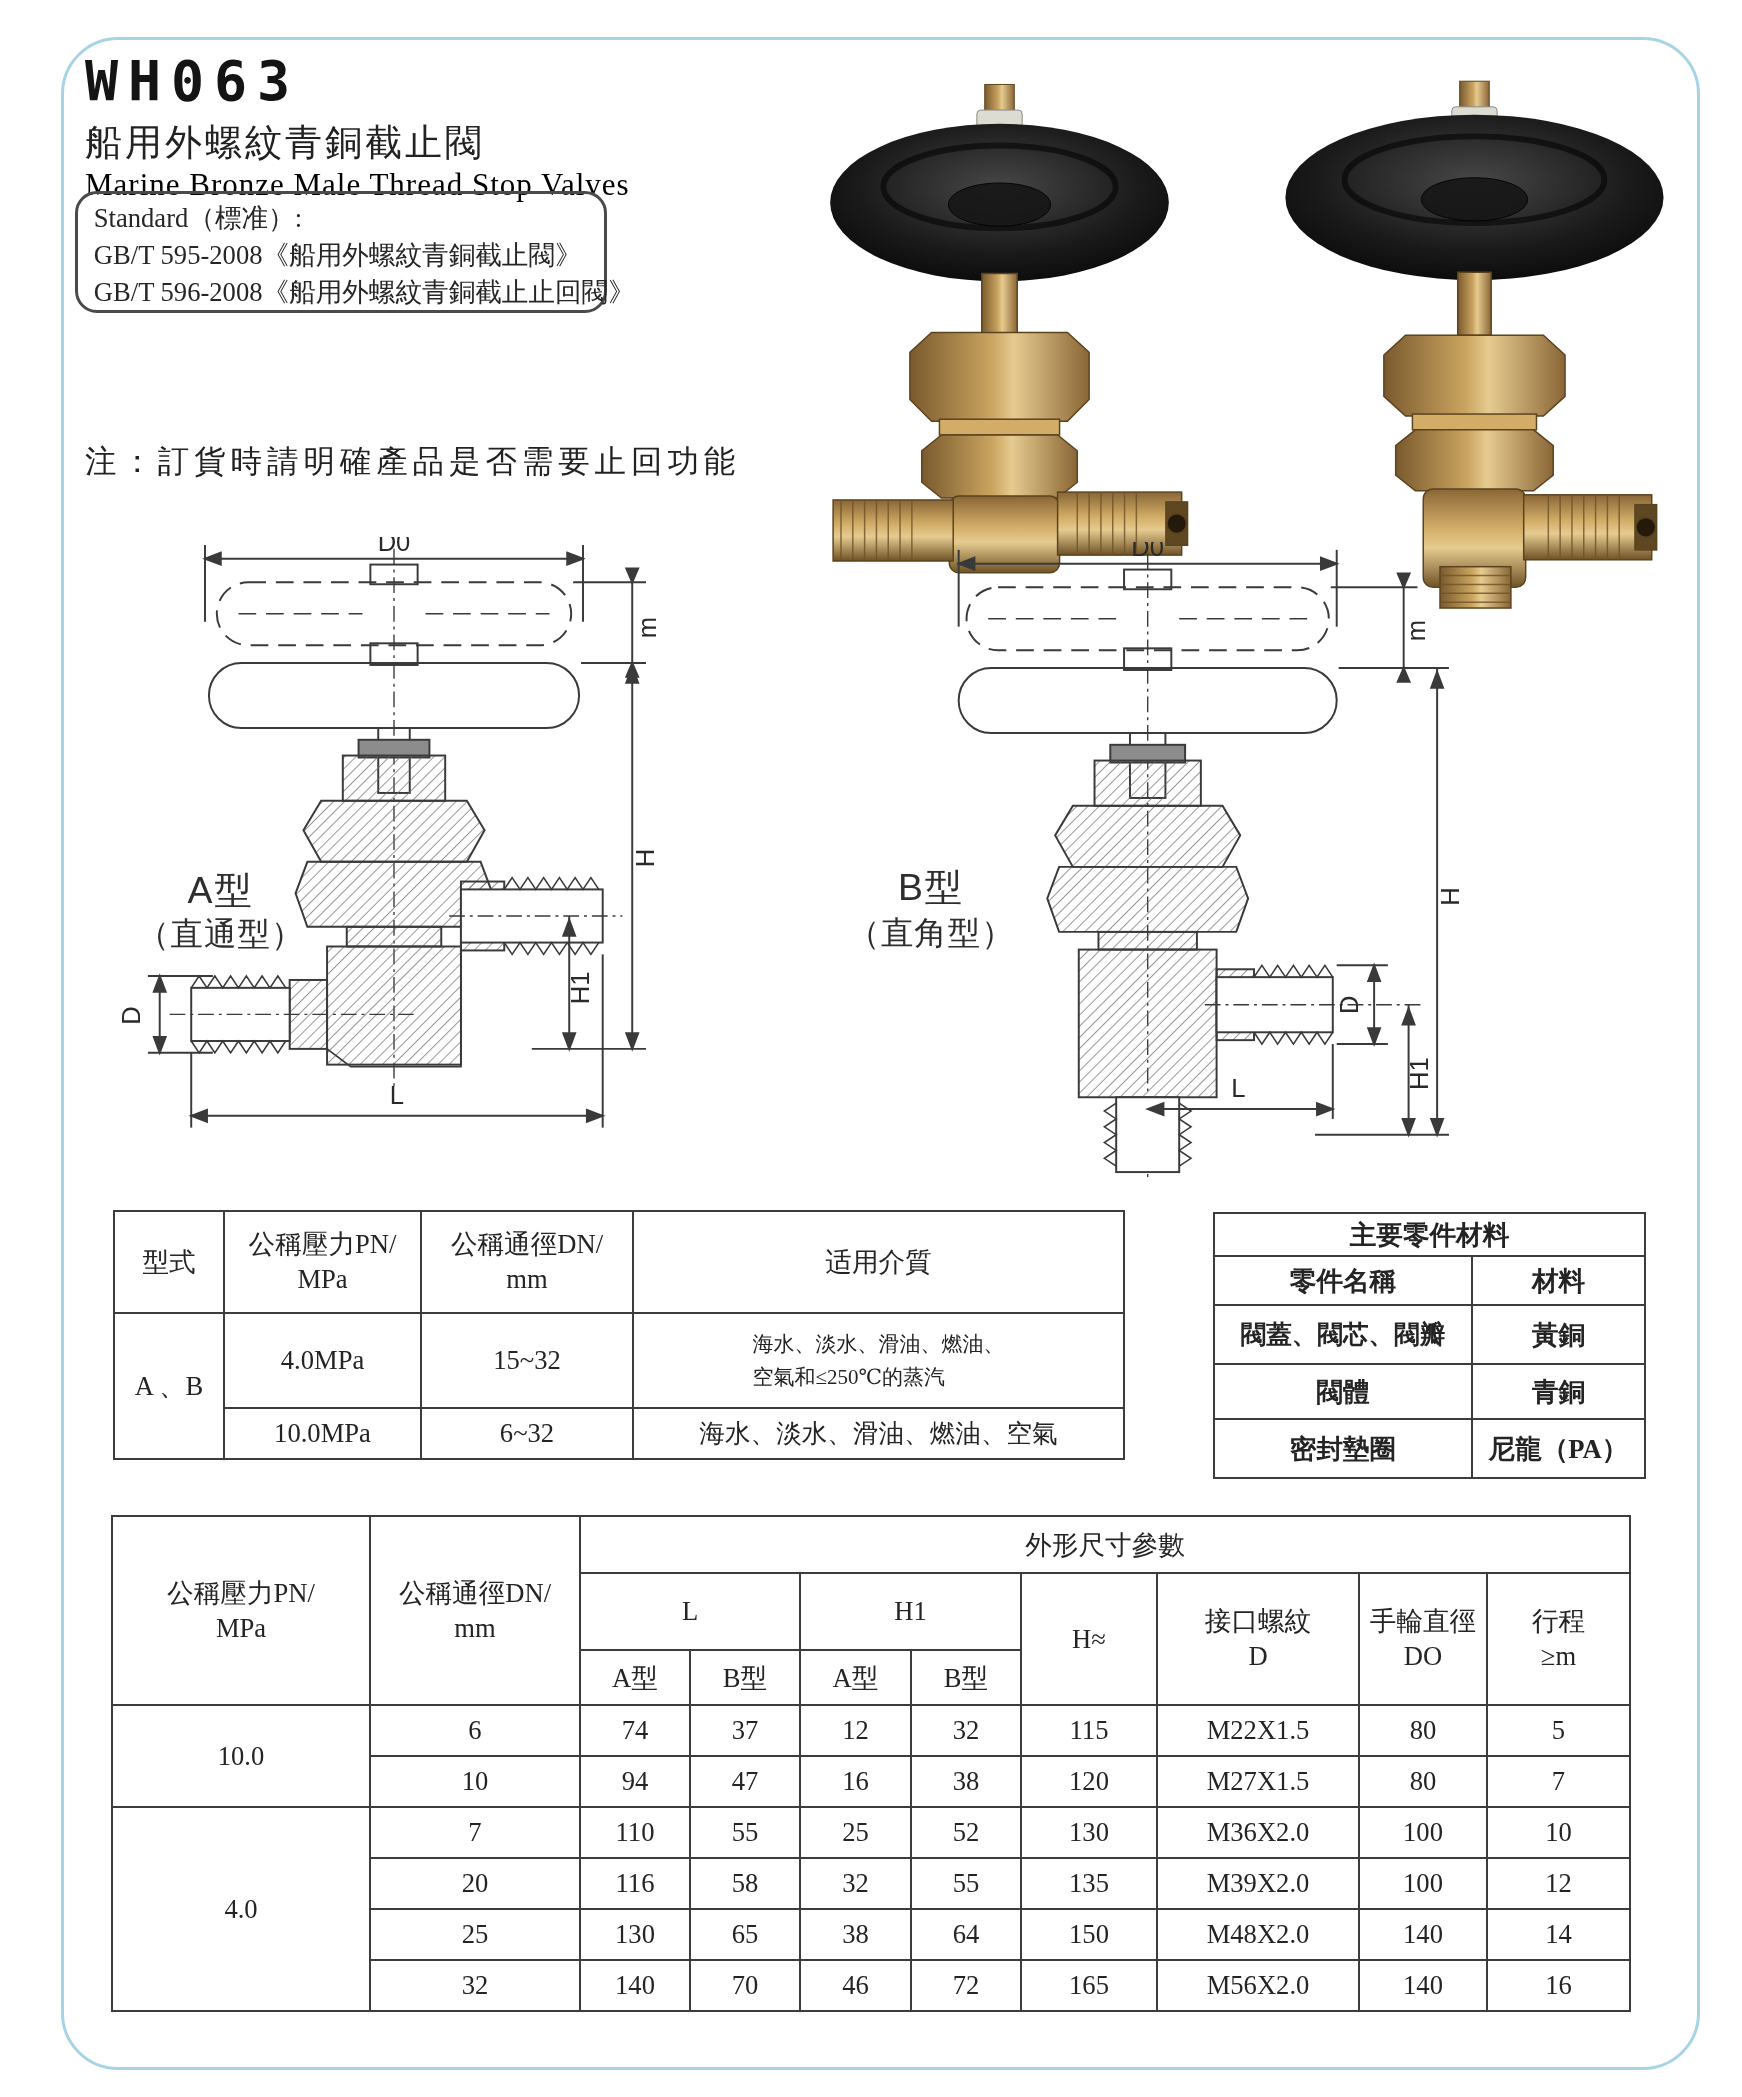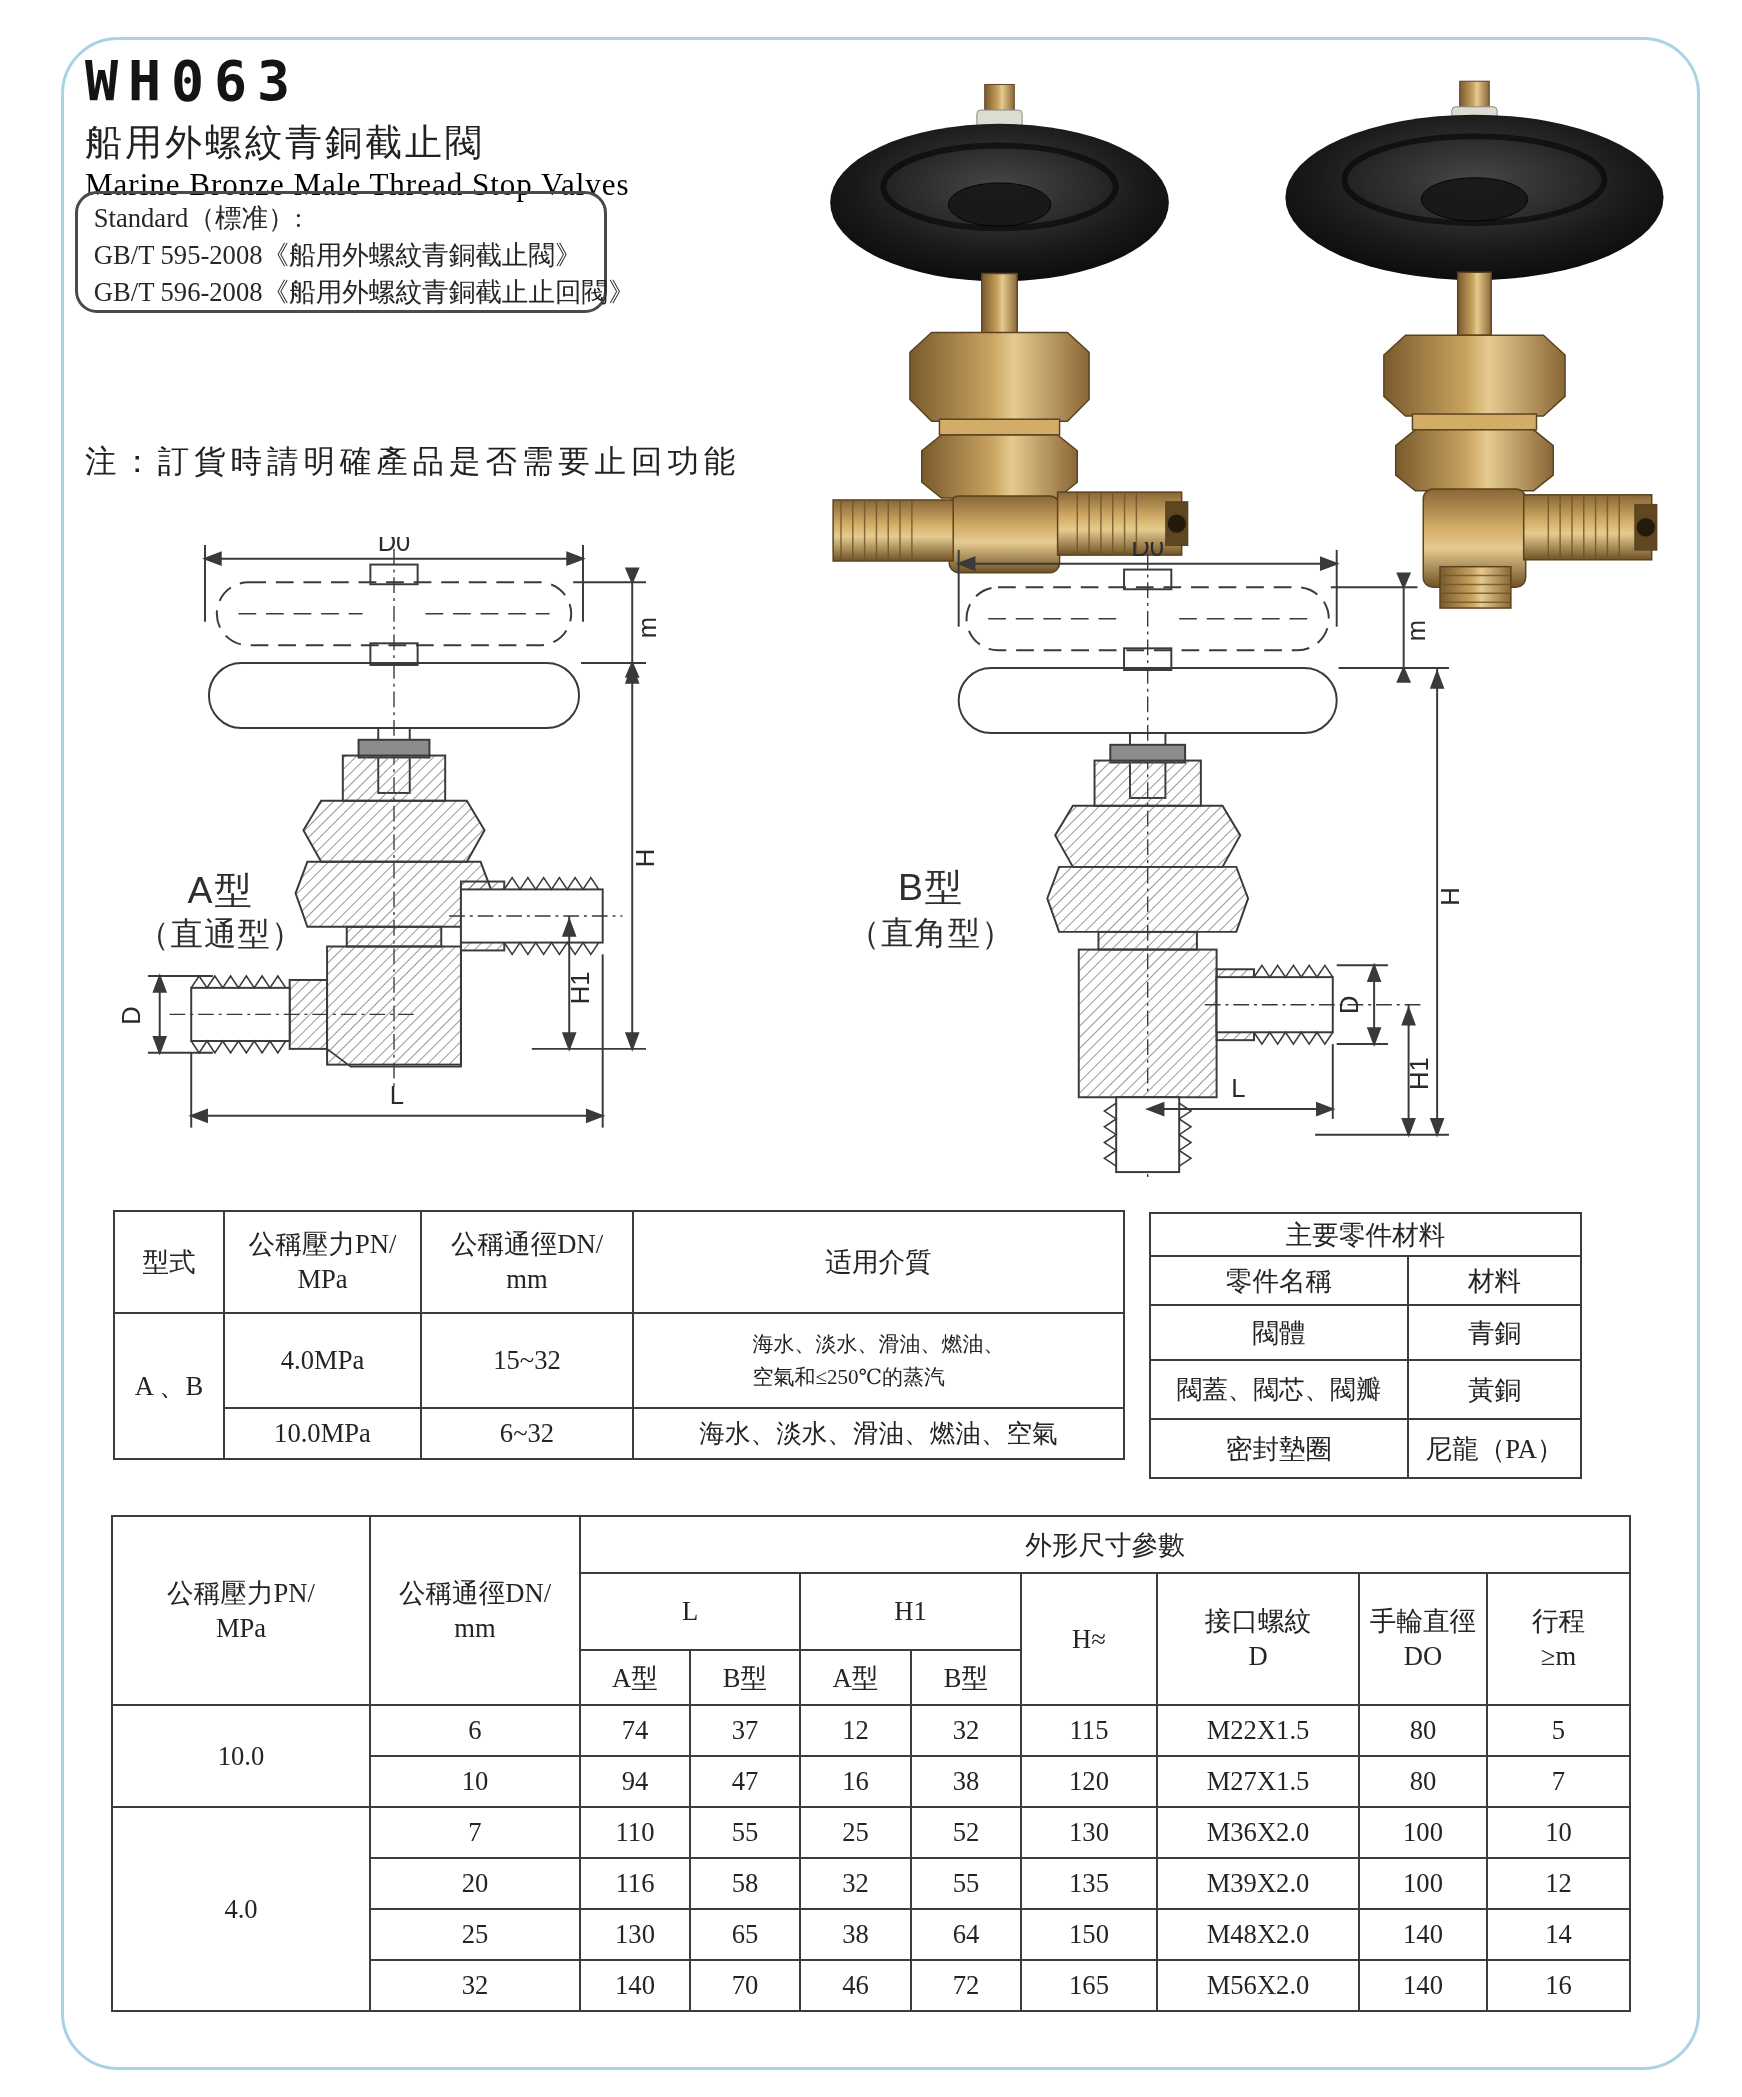--- a/index.html
+++ b/index.html
@@ -15,21 +15,21 @@
   .title-en{left:85px;top:167px;font-size:31px;letter-spacing:1px;color:#000000;}
   .std-box{left:75px;top:191px;width:532px;height:122px;border:3px solid #4a4a4a;border-radius:22px;
            padding:5.9px 0 0 15.8px;box-sizing:border-box;}
   .std-line{font-size:26.6px;line-height:37px;white-space:nowrap;color:#262626;}
   .note{left:85px;top:441px;font-size:31.5px;letter-spacing:4.9px;color:#222;white-space:nowrap;}
   
   table{border-collapse:collapse;table-layout:fixed;}
   td{border:2.5px solid #3c3c3c;text-align:center;vertical-align:middle;
      font-size:26.6px;color:#242424;padding:0;}
   .spec-table{left:113px;top:1210px;}
-  .mat-table{left:1149px;top:1212px;}
+  .mat-table{left:1213px;top:1212px;font-weight:bold;}
   .dim-table{left:111px;top:1515px;}
   .two-line{line-height:35px;}
   .media-block{display:inline-block;text-align:left;line-height:33px;font-size:21px;}
   .small-cjk{font-size:25.6px;}
   
   svg text{font-family:"Liberation Sans","DejaVu Sans",sans-serif;fill:#2a2a2a;}
   .dwg-label{font-size:38px;letter-spacing:2px;fill:#2e2e2e;}
   .dwg-label2{font-size:33px;letter-spacing:1px;fill:#2e2e2e;}
   .dim-txt{font-size:26px;}
 </style>
@@ -343,27 +343,27 @@
       <col style="width:173px">
     </colgroup>
   <tbody>
       <tr style="height:43px;">
     <td colspan="2">主要零件材料</td>
   </tr>
   <tr style="height:49px;">
     <td>零件名稱</td>
     <td>材料</td>
   </tr>
+  <tr style="height:59px;">
+    <td class="small-cjk">閥蓋、閥芯、閥瓣</td>
+    <td>黃銅</td>
+  </tr>
   <tr style="height:55px;">
     <td>閥體</td>
     <td>青銅</td>
-  </tr>
-  <tr style="height:59px;">
-    <td class="small-cjk">閥蓋、閥芯、閥瓣</td>
-    <td>黃銅</td>
   </tr>
   <tr style="height:59px;">
     <td>密封墊圈</td>
     <td>尼龍（PA）</td>
   </tr>
 </tbody>
   </table>
 
 <table class="abs dim-table">
   <colgroup>

